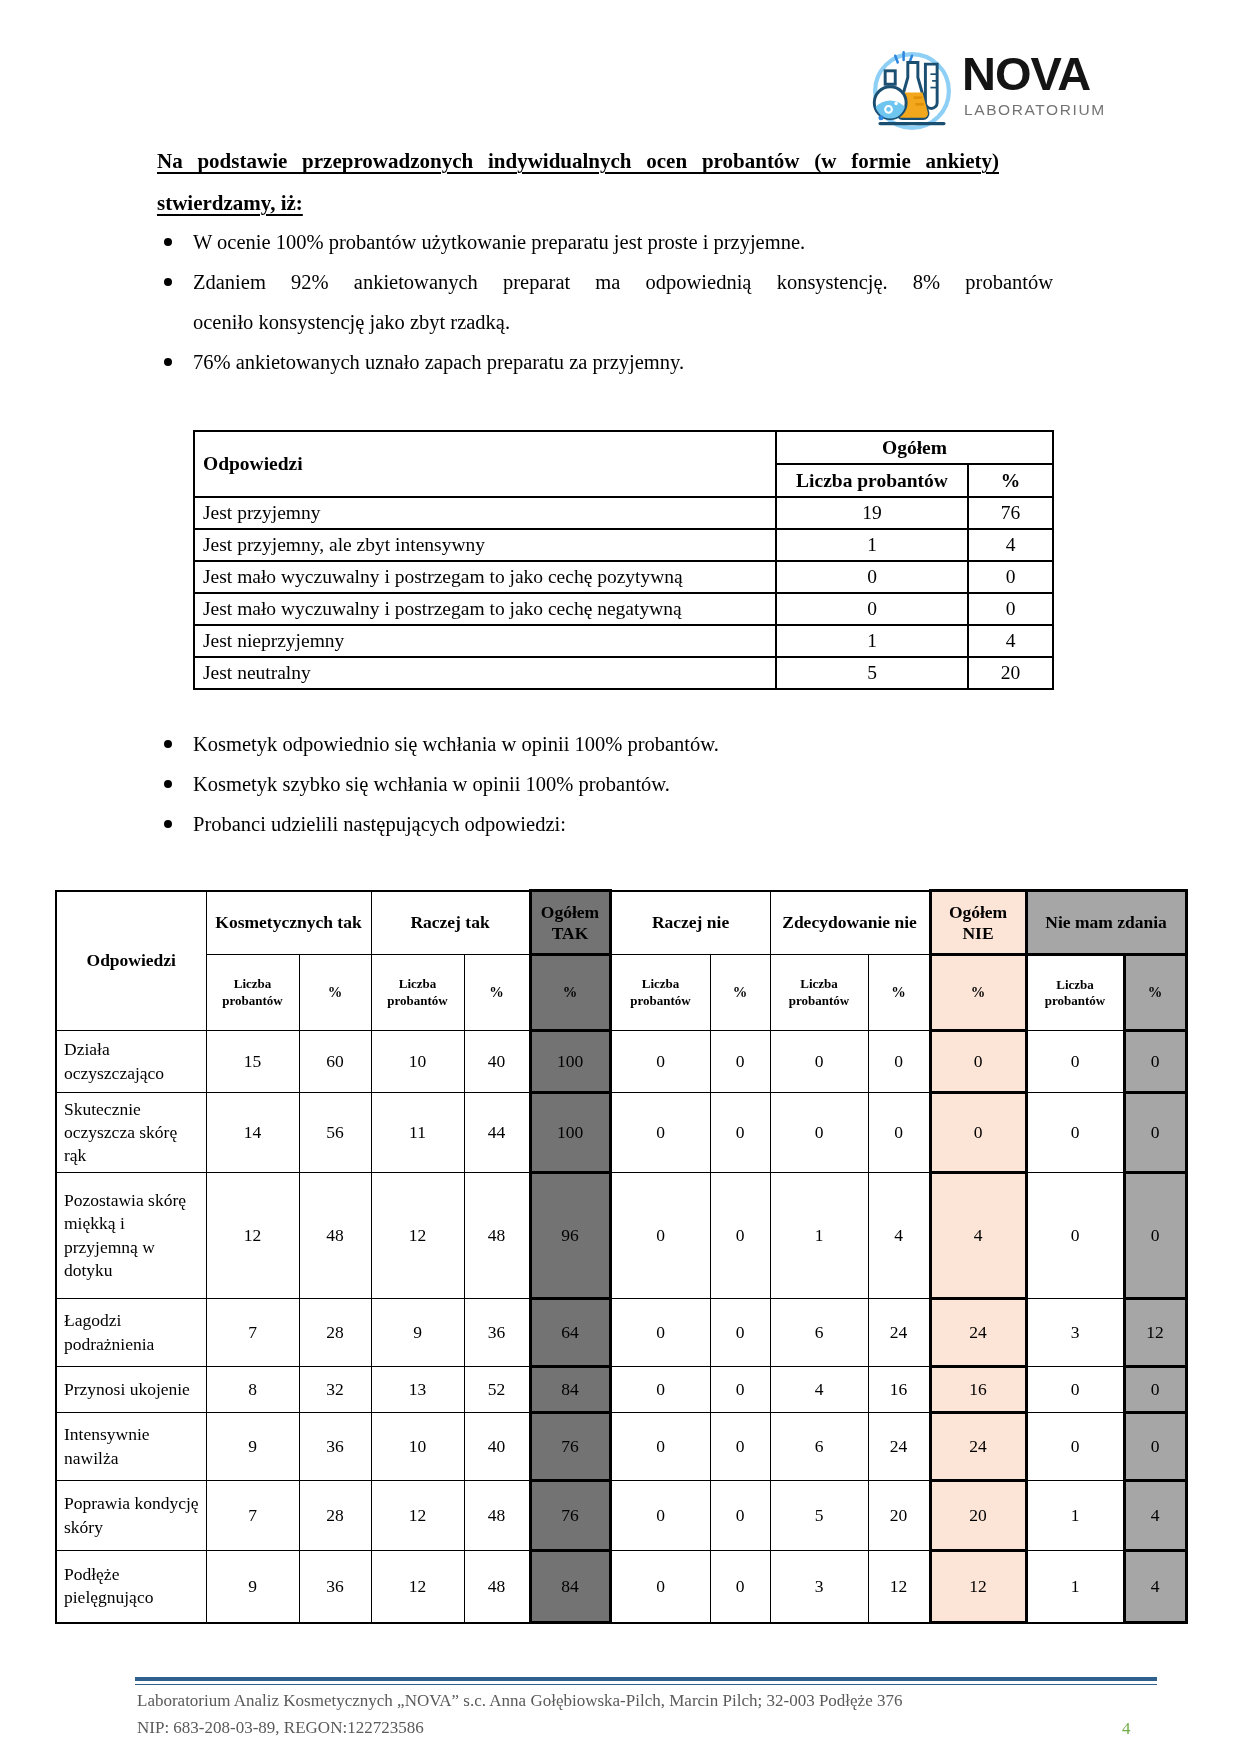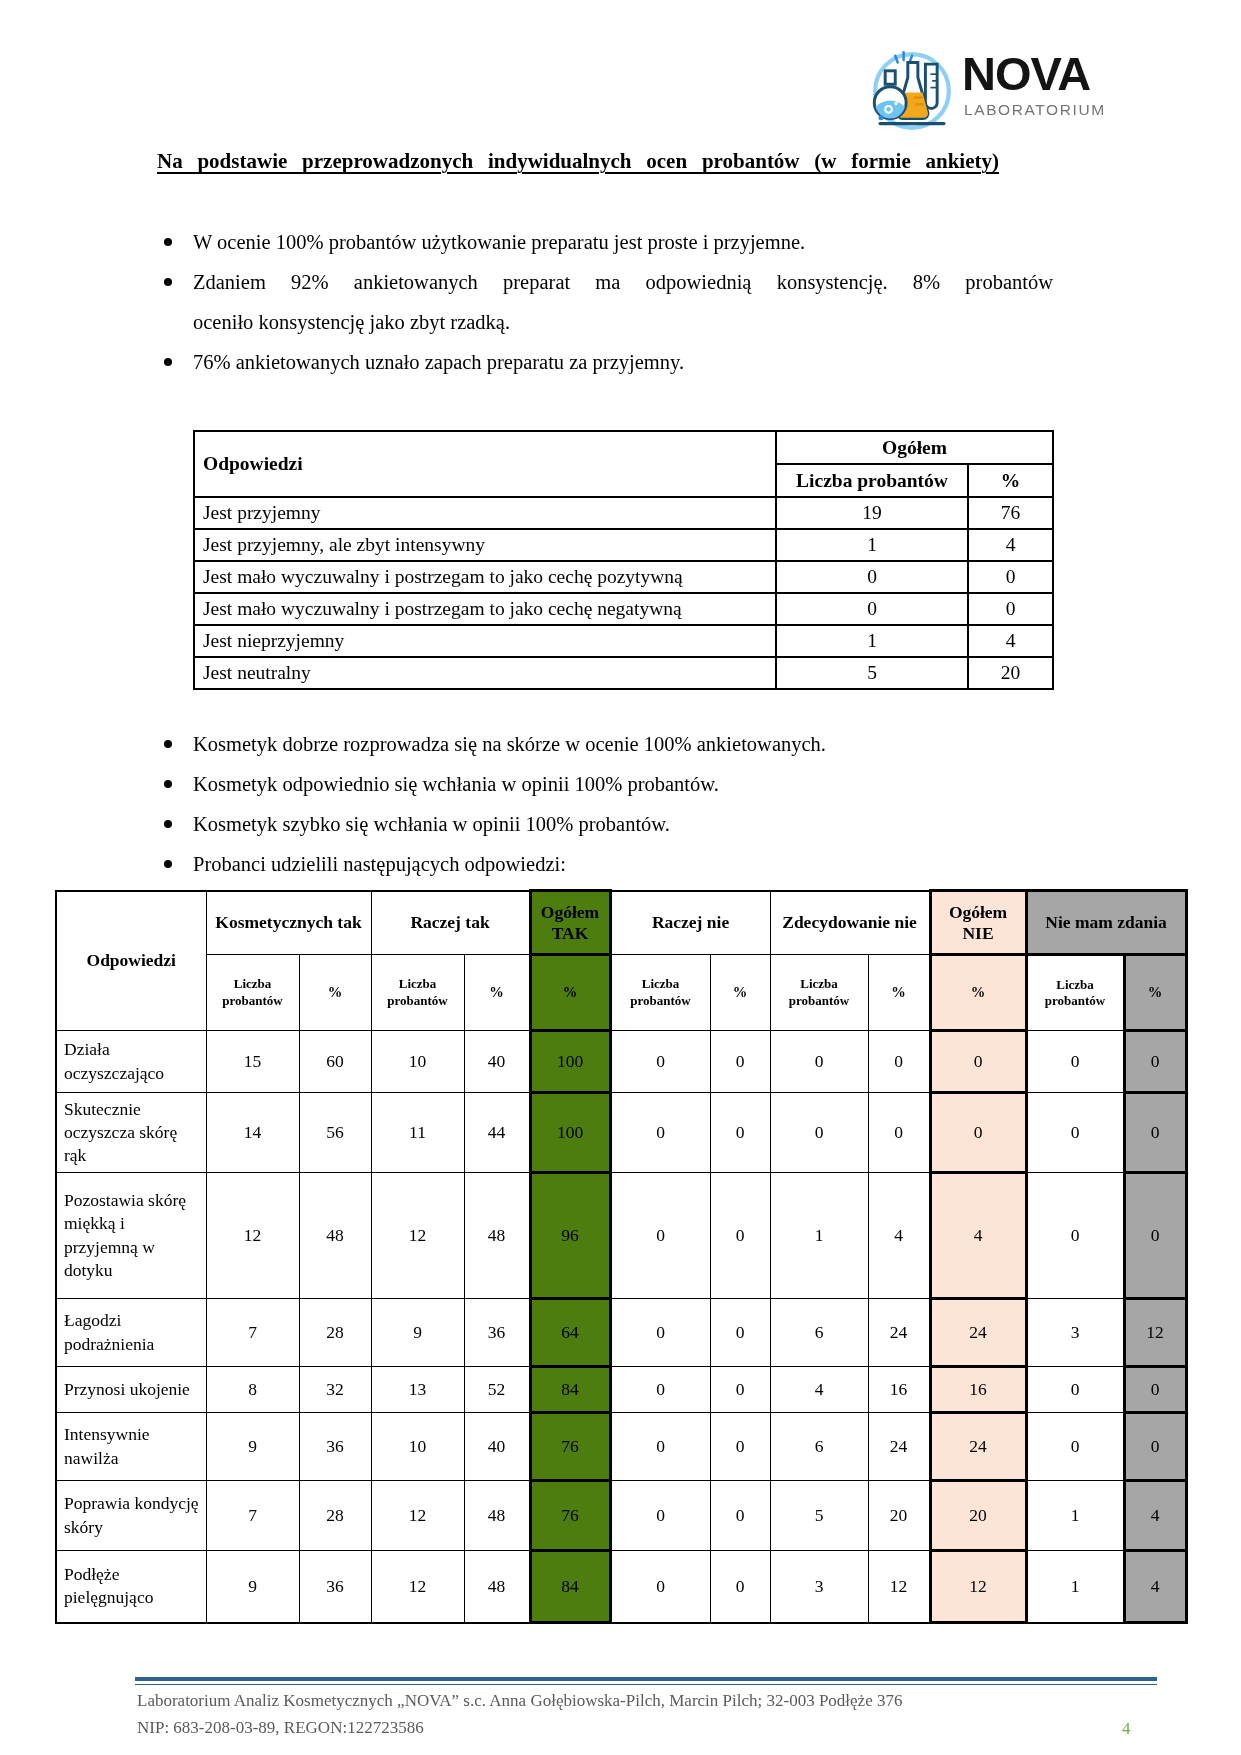--- a/index.html
+++ b/index.html
@@ -42,21 +42,21 @@
 
   
   .t2wrap{position:absolute;left:55px;top:889px;}
   .t2{width:1130px;font-size:17.5px;border:2px solid #000;}
   .t2 th,.t2 td{border:1.5px solid #000;padding:0;}
   .t2 .grp{font-weight:bold;font-size:17.5px;text-align:center;line-height:1.2;padding:2px;}
   .t2 .sub{font-weight:bold;font-size:13px;text-align:center;line-height:1.25;padding:2px;}
   .t2 .subp{font-weight:bold;font-size:14.5px;text-align:center;}
   .t2 .lbl{text-align:left;padding:2px 4px 2px 7px;line-height:1.32;}
   .t2 .num{text-align:center;}
-  .t2 .tak{background:#4d7c0f;border:3.5px solid #000;}
+  .t2 .tak{background:#737373;border:3.5px solid #000;}
   .t2 .nie{background:#fce4d6;border:3.5px solid #000;}
   .t2 .nzh{background:#a6a6a6;border:3.5px solid #000;}
   .t2 .nzp{background:#a6a6a6;border:3.5px solid #000;}
   .t2 .nzn{border-left:3.5px solid #000;}
 
   
   .footer-rule{position:absolute;left:135px;top:1677px;width:1022px;height:3px;
                border-top:4.5px solid #30608e;border-bottom:1.5px solid #30608e;}
   .footer-line{position:absolute;left:137px;font-size:17px;color:#5a5a5a;line-height:1;}
   .footer-l1{top:1692px;}
@@ -101,20 +101,21 @@
         <circle cx="13" cy="88" r="3" fill="#2e86de"></circle>
       </g>
       <line x1="12" y1="95" x2="88" y2="95" stroke="#1b4f72" stroke-width="4" stroke-linecap="round"></line>
     </svg>
     <div class="logo-name">NOVA</div>
     <div class="logo-sub">LABORATORIUM</div>
   </div>
 
   <div class="heading">
     <span class="justify-full">Na podstawie przeprowadzonych indywidualnych ocen probantów (w formie ankiety)</span>
+    <span class="block">stwierdzamy, iż:</span>
   </div>
 
   <div class="bullets bullets-top">
     <div class="bullet">
       <span>W ocenie 100% probantów użytkowanie preparatu jest proste i przyjemne.</span>
     </div>
     <div class="bullet">
       <span class="justify-full">Zdaniem 92% ankietowanych preparat ma odpowiednią konsystencję. 8% probantów</span>
       <span class="block">oceniło konsystencję jako zbyt rzadką.</span>
     </div>
@@ -167,23 +168,20 @@
       <tr class="drow">
         <td class="lbl">Jest neutralny</td>
         <td class="num">5</td>
         <td class="num">20</td>
       </tr>
     </tbody>
       </table>
   </div>
 
   <div class="bullets bullets-mid">
-    <div class="bullet">
-      <span>Kosmetyk dobrze rozprowadza się na skórze w ocenie 100% ankietowanych.</span>
-    </div>
     <div class="bullet">
       <span>Kosmetyk odpowiednio się wchłania w opinii 100% probantów.</span>
     </div>
     <div class="bullet">
       <span>Kosmetyk szybko się wchłania w opinii 100% probantów.</span>
     </div>
     <div class="bullet">
       <span>Probanci udzielili następujących odpowiedzi:</span>
     </div>
   </div>

